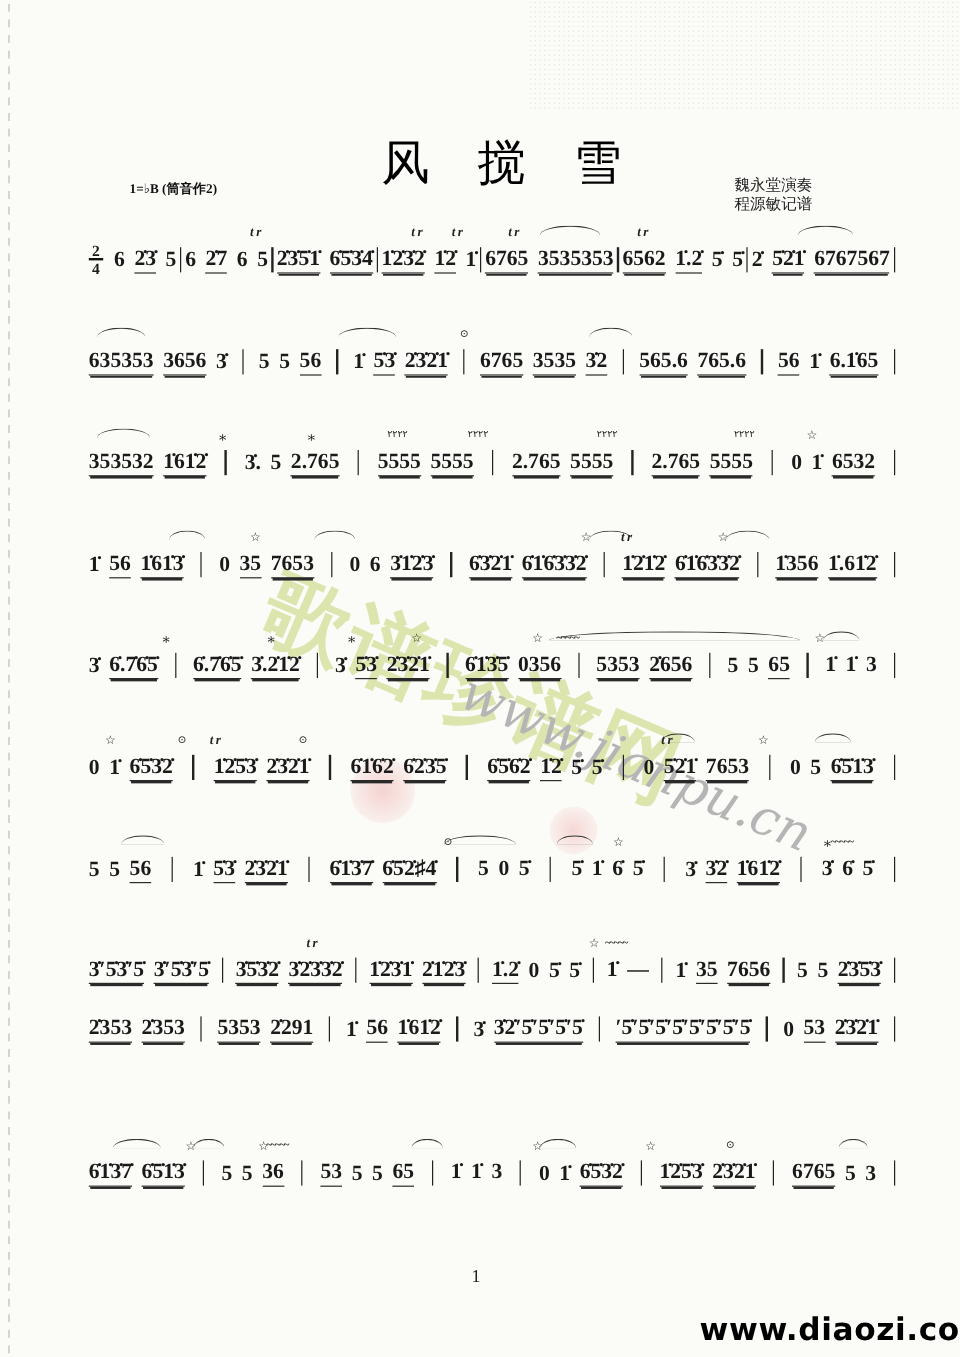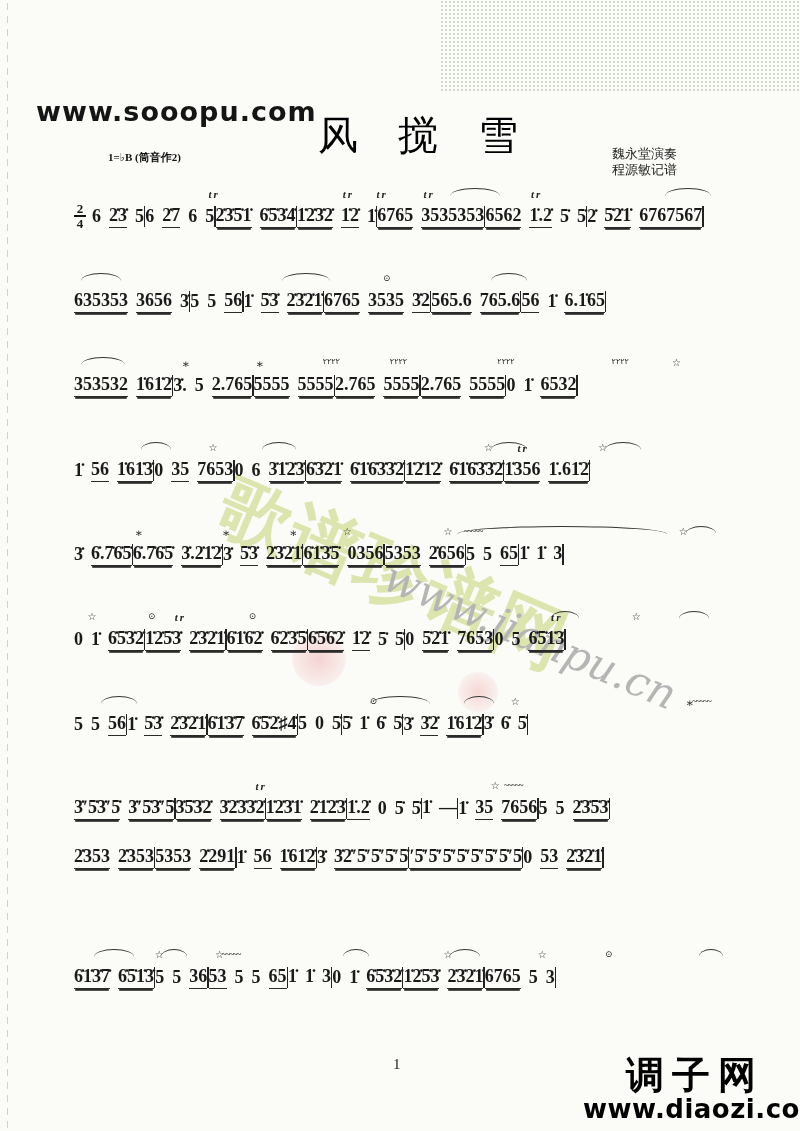--- a/index.html
+++ b/index.html
@@ -21,21 +21,21 @@
   .wm-url{position:absolute;left:396px;top:552px;transform:rotate(23deg);transform-origin:left top;
         font-style:italic;font-size:42px;color:#b5b5b5;white-space:nowrap;z-index:1;
         font-family:"DejaVu Serif",serif;}
   .wm-pink1{position:absolute;left:292px;top:632px;width:54px;height:54px;border-radius:50%;
         background:radial-gradient(rgba(238,170,170,.5),rgba(238,170,170,0));z-index:1;}
   .wm-pink2{position:absolute;left:458px;top:672px;width:40px;height:40px;border-radius:50%;
         background:radial-gradient(rgba(238,170,170,.45),rgba(238,170,170,0));z-index:1;}
   
   .score{position:absolute;left:0;top:0;width:800px;height:1131px;z-index:2;}
   .line{position:absolute;left:74px;width:672px;height:26px;display:flex;align-items:center;
-        justify-content:flex-start;white-space:nowrap;}
+        justify-content:space-between;white-space:nowrap;}
   .measure{display:inline-flex;align-items:flex-end;font-weight:bold;font-size:18px;}
   .measure > span{margin-right:8px;padding-bottom:2px;line-height:20px;}
   .measure > span:last-child{margin-right:0;}
   .b1{border-bottom:1.2px solid #2a2a2a;}
   .b2{border-bottom:1.2px solid #2a2a2a;box-shadow:0 3px 0 -1.2px #2a2a2a;}
   .bar{display:inline-block;width:1.3px;height:21px;background:#222;}
   .meter{display:inline-flex;flex-direction:column;align-items:center;font-size:13px;
         font-weight:bold;line-height:11px;margin-right:6px;}
   .meter .mline{display:block;width:12px;height:1.2px;background:#111;margin:1px 0;}
   .mark{position:absolute;top:-15px;font-size:10px;color:#222;}
@@ -52,21 +52,20 @@
   .brand-url{position:absolute;left:583px;top:1094px;font-size:26px;font-weight:900;
         letter-spacing:0.5px;color:#000;font-family:"DejaVu Sans",sans-serif;}
 </style>
 </head>
 <body>
 
 <div class="page">
   <div class="dots-tr"></div>
   <div class="dots-left"></div>
 
-  <div class="site">www.sooopu.com</div>
   <div class="title">风搅雪</div>
   <div class="keyline">1=♭B (筒音作2)</div>
   <div class="credits">
     <div>魏永堂演奏</div>
     <div>程源敏记谱</div>
   </div>
 
   <div class="wm-cn">歌谱珍谱网</div>
   <div class="wm-url">www.jianpu.cn</div>
   <div class="wm-pink1"></div>
@@ -527,15 +526,14 @@
         <span class="measure">
           <span class="b2">6765</span>
           <span>5</span>
           <span>3</span>
         </span>
         <span class="bar"></span>
       </div>
     </div>
 
   <div class="pageno">1</div>
-  <div class="brand">调子网</div>
   <div class="brand-url">www.diaozi.com</div>
 </div>
 
 </body></html>

